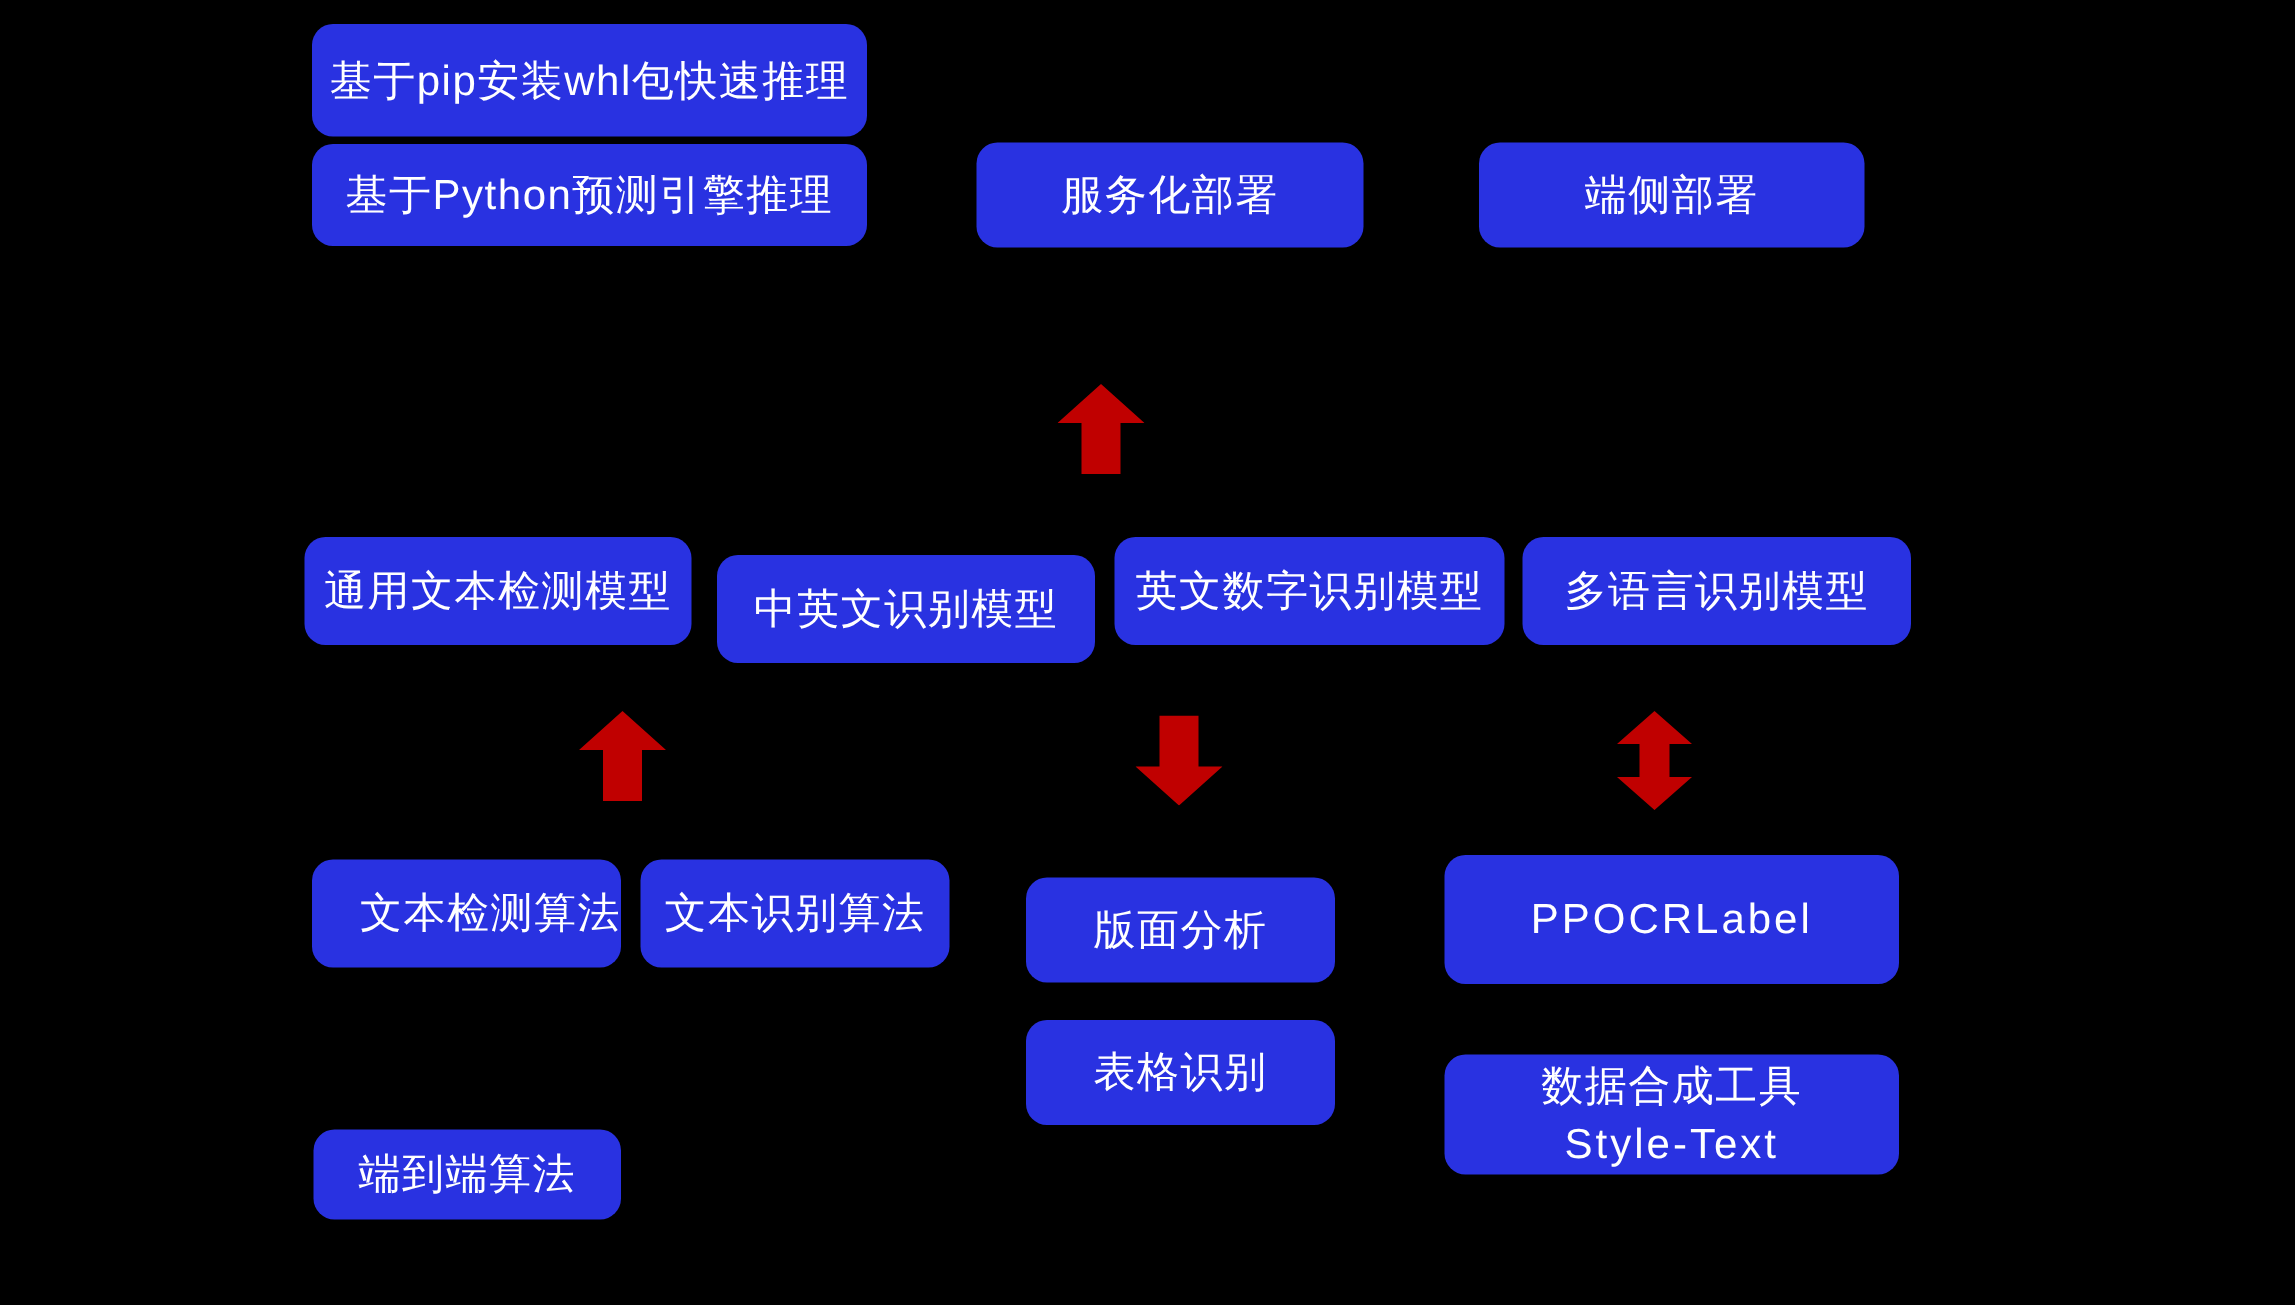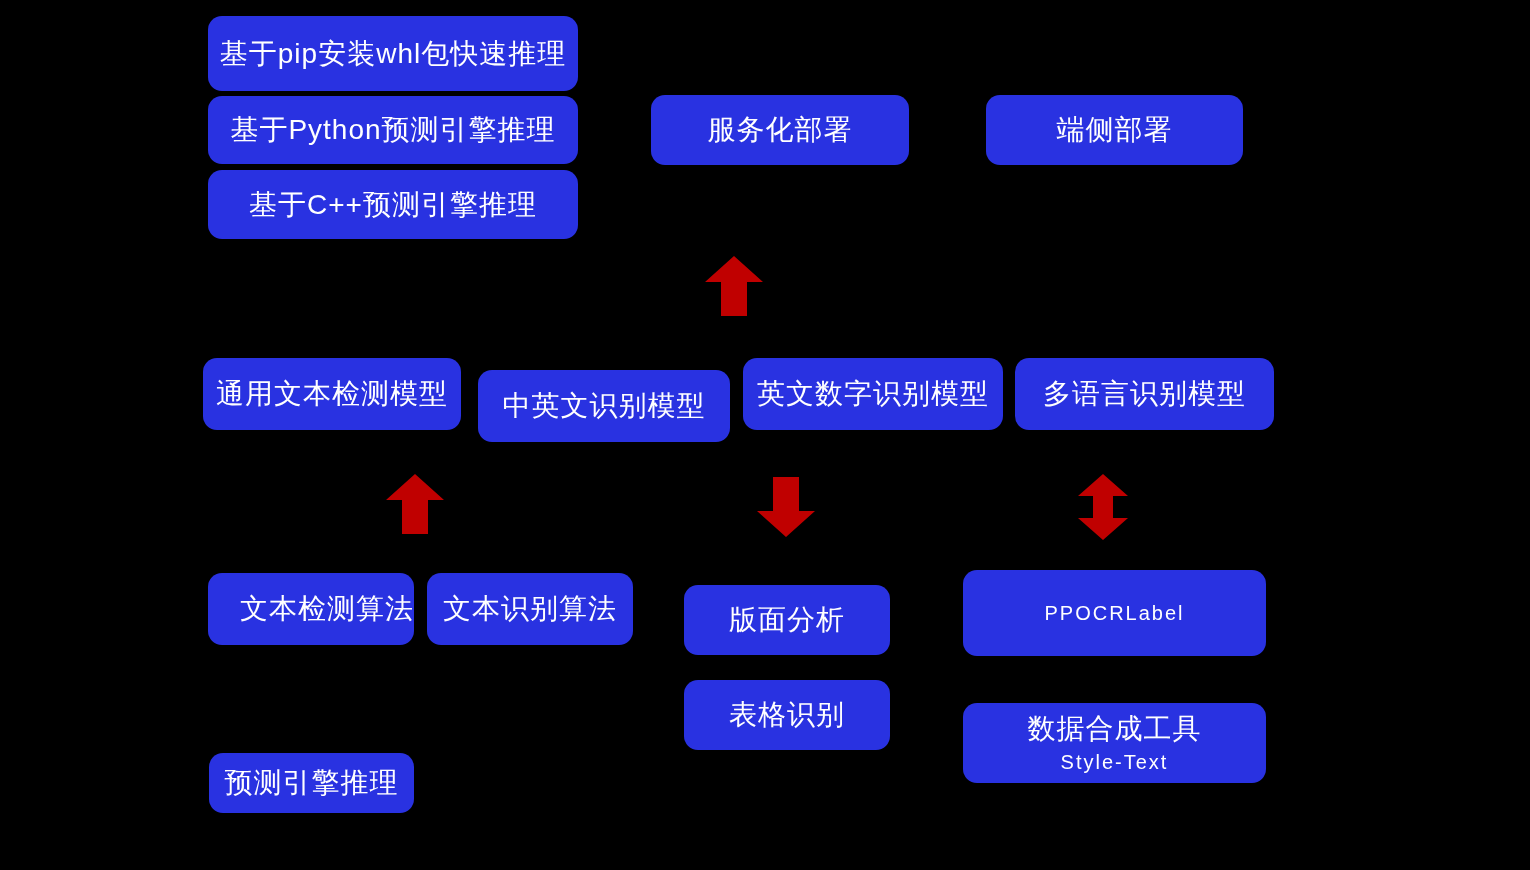--- a/index.html
+++ b/index.html
@@ -34,37 +34,36 @@
     letter-spacing: 1px;
     line-height: 1.2;
     box-sizing: border-box;
   }
   .box.two {
     flex-direction: column;
     gap: 5px;
     padding: 6px 4px;
   }
   .box .sub {
-    font-size: 20px;
+    font-size: 28px;
     letter-spacing: 2px;
   }
   .arrow {
     position: absolute;
     color: var(--arrow-red);
   }
   .arrow svg { display: block; }
 </style>
 </head>
 <body>
 
 <div class="canvas">
 
   <div class="box" style="left:208px; top:16px; width:370px; height:75px;">基于pip安装whl包快速推理</div>
   <div class="box" style="left:208px; top:96px; width:370px; height:68px;">基于Python预测引擎推理</div>
-  <div class="box" style="left:208px; top:170px; width:370px; height:69px;">基于C++预测引擎推理</div>
 
   <div class="box" style="left:651px; top:95px; width:258px; height:70px;">服务化部署</div>
   <div class="box" style="left:986px; top:95px; width:257px; height:70px;">端侧部署</div>
 
   <div class="arrow" style="left:705px; top:256px;">
     <svg width="58" height="60" viewBox="0 0 58 60">
       <path d="M29 0 L58 26 L42 26 L42 60 L16 60 L16 26 L0 26 Z" fill="currentColor"></path>
     </svg>
   </div>
 
@@ -96,15 +95,15 @@
   <div class="box" style="left:684px; top:680px; width:206px; height:70px;">表格识别</div>
 
   <div class="box two" style="left:963px; top:570px; width:303px; height:86px;">
     <span class="sub">PPOCRLabel</span>
   </div>
   <div class="box two" style="left:963px; top:703px; width:303px; height:80px;">
     <span>数据合成工具</span>
     <span class="sub">Style-Text</span>
   </div>
 
-  <div class="box" style="left:209px; top:753px; width:205px; height:60px;">预测引擎推理</div>
+  <div class="box" style="left:209px; top:753px; width:205px; height:60px;">端到端算法</div>
 
 </div>
 
 </body></html>

